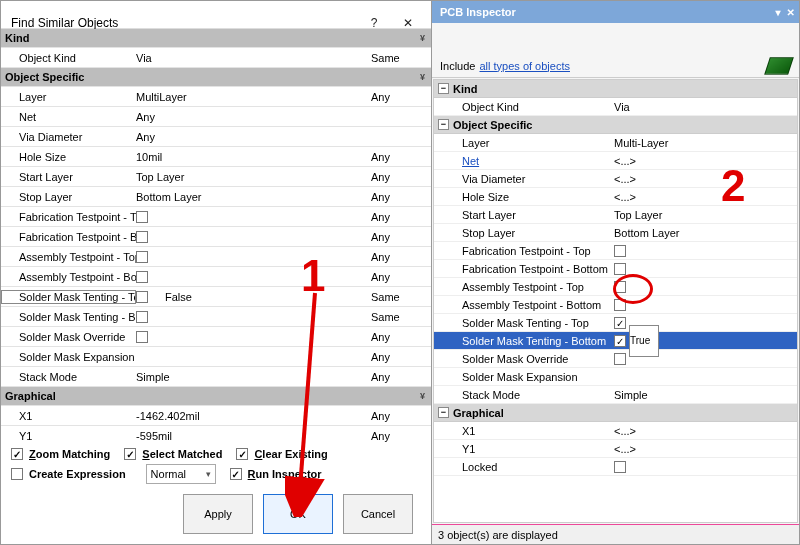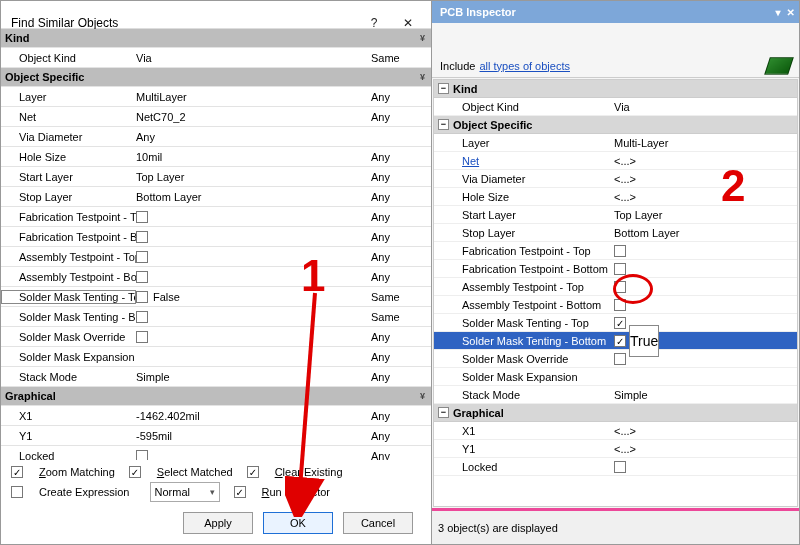--- a/index.html
+++ b/index.html
@@ -38,37 +38,37 @@
   .col-b { flex:1; color:#000; overflow:hidden; white-space:nowrap; }
   .col-c { width: 60px; color:#000; }
   .row-selected .col-a { border:1px solid #888; background:#fff; padding-left:17px; }
   .row-selected .col-b { display:flex; align-items:center; gap:3px; }
   .mini-checkbox {
     width:12px; height:12px; border:1px solid #777; background:#fff; display:inline-block; vertical-align:middle;
   }
   .mini-checkbox.checked::after {
     content:"✓"; font-size:10px; line-height:10px; position:relative; top:-1px; left:1px; color:#000;
   }
-  .col-b .valtxt { margin-left:2px; }
+  .col-b .valtxt { margin-left:14px; }
 
   .options {
     padding: 6px 10px 4px 10px; display:flex; gap:14px; flex-wrap:wrap; align-items:center;
   }
-  .options label { display:flex; align-items:flex-start; gap:16px; }
+  .options label { display:flex; align-items:flex-start; gap:6px;font-weight:bold; }
   .options .und { text-decoration: underline; }
   .select-normal {
     width:70px; height:20px; border:1px solid #aaa; background:#fff; padding:0 4px; display:flex; align-items:center; justify-content:space-between;margin-left:6px;
   }
   .select-normal .dd { font-size:9px; color:#555; }
 
   .buttons {
     display:flex; gap:10px; justify-content:flex-end; padding:6px 18px 10px 10px;
   }
   .btn {
-    width:70px; height:22px; border:1px solid #999; background:#f2f2f2; display:flex; align-items:center; justify-content:center;
+    width:70px; height:40px; border:1px solid #999; background:#f2f2f2; display:flex; align-items:center; justify-content:center;
     font-size:11px;
   }
   .btn.primary { border:1px solid #1e6fd6; background:#eaf3ff; }
 
   
   .panel-header {
     height:22px; background:#7da7d9; color:#fff; display:flex; align-items:center; padding:0 4px 0 8px; font-weight:bold;
     justify-content: space-between;
   }
   .panel-header .ph-icons { display:flex; gap:6px; font-size:10px; }
@@ -87,23 +87,23 @@
   }
   .t-sec .pm { width:11px; height:11px; border:1px solid #888; background:#fff; font-size:9px; line-height:9px; text-align:center; margin-right:4px; }
   .t-row {
     display:flex; height:18px; align-items:center; border-bottom:1px solid #eee;
   }
   .t-row .tn { width:176px; padding-left:28px; overflow:hidden; white-space:nowrap; text-overflow:clip; }
   .t-row .tv { flex:1; padding-left:4px; display:flex; align-items:center; gap:3px; }
   .t-row.sel { background:#2f63c2; color:#fff; }
   .t-row.sel .tv input { background:#fff; color:#000; }
   .t-row .link { color:#1a4fc0; text-decoration:underline; }
-  .tv input.tiny { width:30px; height:32px; font-size:14px; border:1px solid #888; }
-
-  .status { height:36px; border-top:3px solid #ec4899; display:flex; align-items:center; padding-left:6px; background:#f0f0f0; }
+  .tv input.tiny { width:30px; height:32px; font-size:10px; border:1px solid #888; }
+
+  .status { height:20px; border-top:1px solid #ec4899; display:flex; align-items:center; padding-left:6px; background:#f0f0f0; }
 
   
   .anno { position:absolute; pointer-events:none; }
   .big-num { color:#e00000; font-size:44px; font-weight:bold; font-family: Arial, sans-serif; }
   #anno1 { left:300px; top:250px; }
   #anno2 { left:720px; top:160px; }
   #red-circle {
     left:612px; top:273px; width:40px; height:30px; border:3px solid #e00000; border-radius:50%;
   }
   #arrow-svg { left:284px; top:286px; }
@@ -139,21 +139,20 @@
         <span class="chev">¥</span>
       </div>
       <div id="dlg-obj-rows">
           <div class="grid-row">
             <div class="col-a">Layer</div>
             <div class="col-b">MultiLayer</div>
             <div class="col-c">Any</div>
           </div>
           <div class="grid-row">
             <div class="col-a">Net</div>
-            <div class="col-b">NetC70_2</div>
             <div class="col-c">Any</div>
           </div>
           <div class="grid-row">
             <div class="col-a">Via Diameter</div>
             <div class="col-c">Any</div>
           </div>
           <div class="grid-row">
             <div class="col-a">Hole Size</div>
             <div class="col-b">10mil</div>
             <div class="col-c">Any</div>

